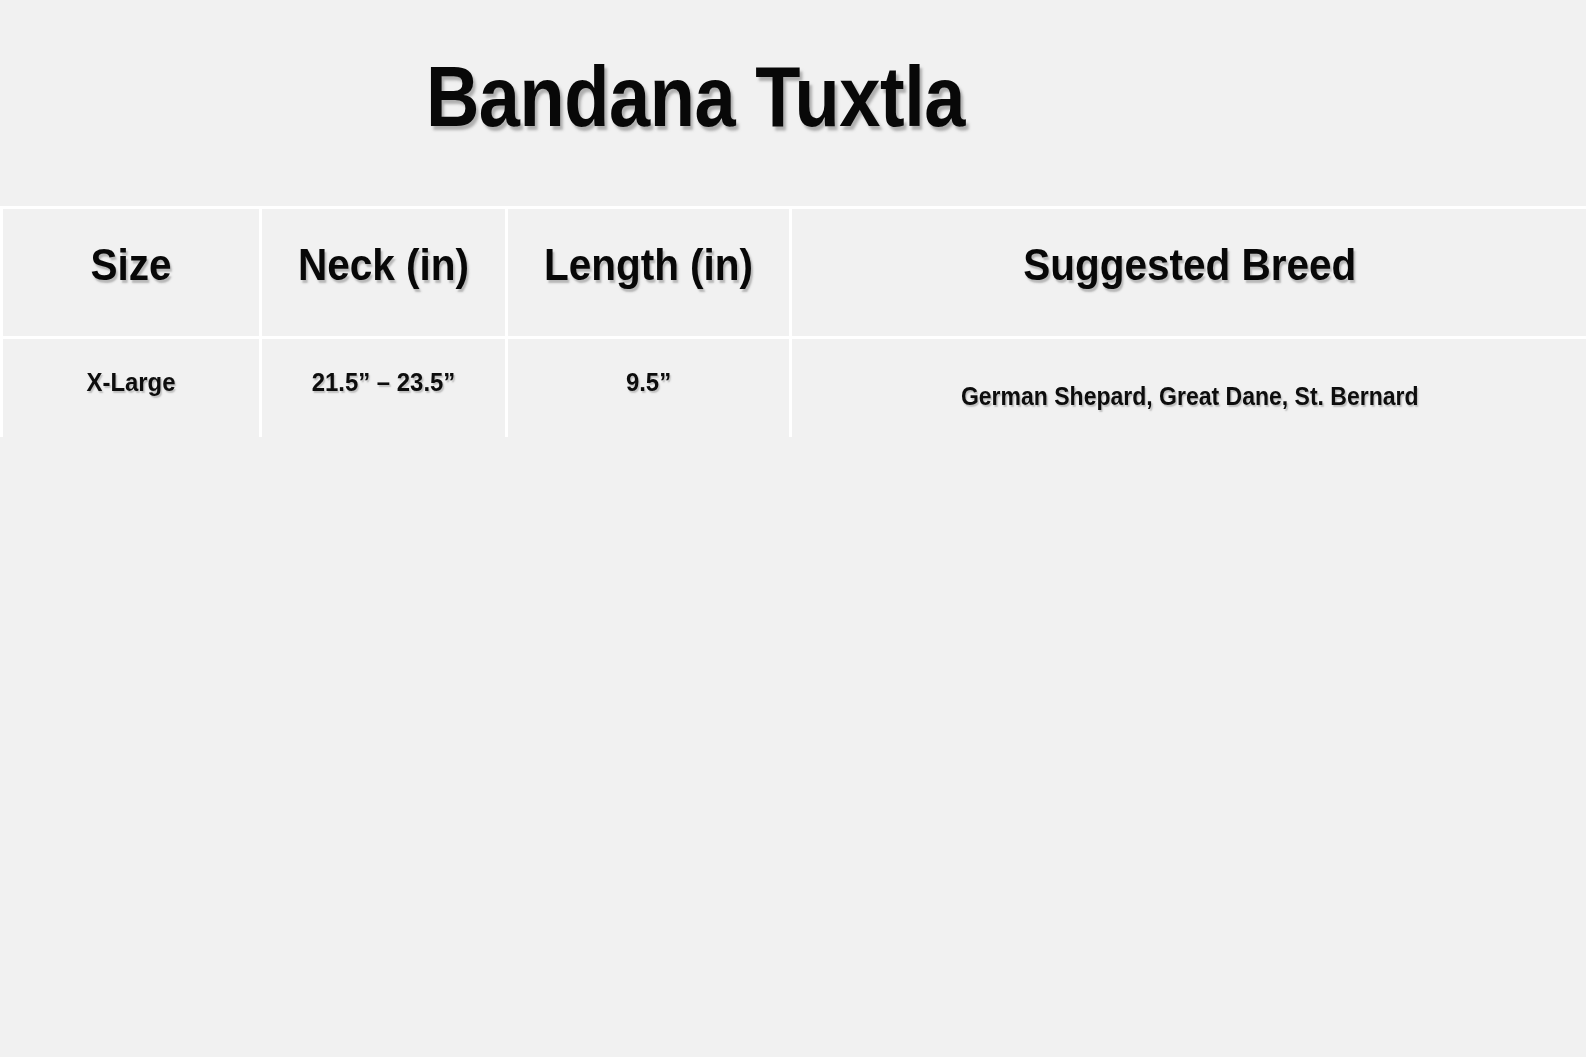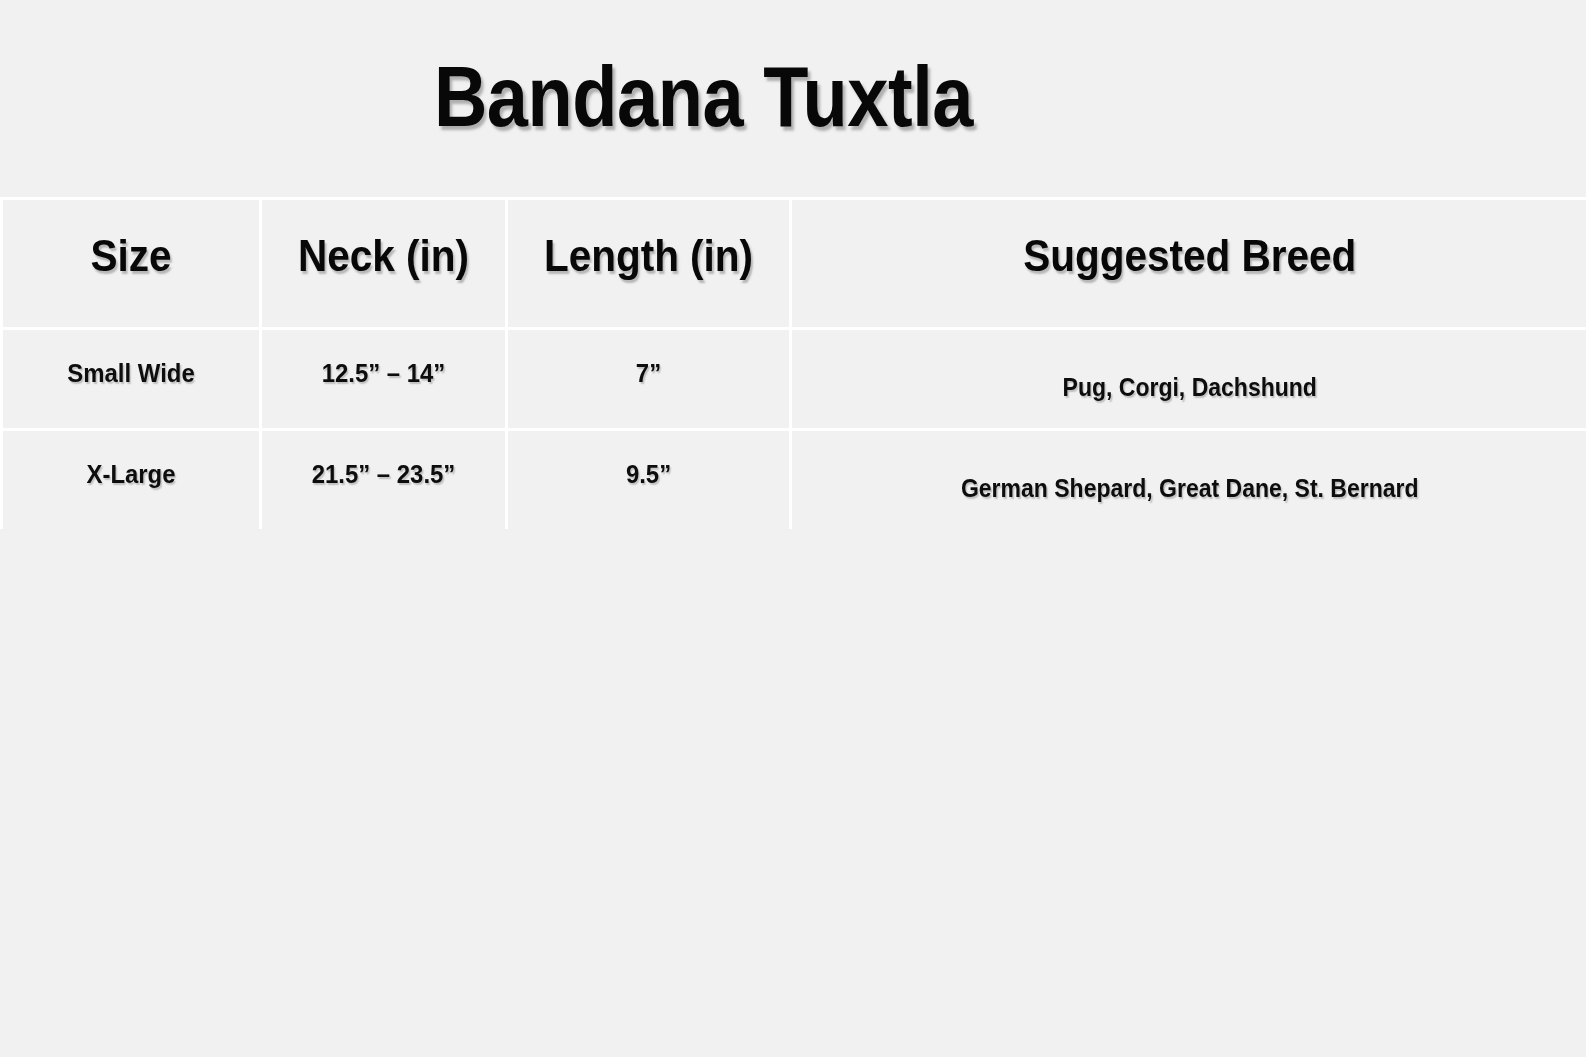--- a/index.html
+++ b/index.html
@@ -25,40 +25,39 @@
   
   .title-area {
     position: absolute;
     left: 0;
     top: 0;
     width: 1390px;
     height: 197px;
     display: flex;
     align-items: center;
     justify-content: center;
-    margin-left: 8px;
   }
   .title {
     font-size: 86px;
     font-weight: 700;
     letter-spacing: -0.5px;
     line-height: 1;
     color: #080808;
     text-shadow: 3px 4px 3px rgba(120,120,120,0.55);
     transform: scaleX(0.86);
     transform-origin: center center;
     white-space: nowrap;
     margin-top: -6px;
   }
 
   
   .size-table {
     position: absolute;
     left: 0;
-    top: 197px;
+    top: 206px;
     width: 1586px;
     border-collapse: collapse;
     table-layout: fixed;
     padding-left: 25px;
   }
   .size-table col.c-size   { width: 259px; }
   .size-table col.c-neck   { width: 246px; }
   .size-table col.c-length { width: 284px; }
   .size-table col.c-breed  { width: 797px; }
 
@@ -146,34 +145,20 @@
         <th>
           <span class="hd-text">Suggested Breed</span>
         </th>
       </tr>
     </thead>
     <tbody>
 
 
 
 
-      <tr>
-        <td>
-          <span class="cell-text">Small Wide</span>
-        </td>
-        <td>
-          <span class="cell-text">12.5” – 14”</span>
-        </td>
-        <td>
-          <span class="cell-text">7”</span>
-        </td>
-        <td>
-          <span class="cell-text breed">Pug, Corgi, Dachshund</span>
-        </td>
-      </tr>
 
 
 
       <tr>
         <td>
           <span class="cell-text">X-Large</span>
         </td>
         <td>
           <span class="cell-text">21.5” – 23.5”</span>
         </td>

